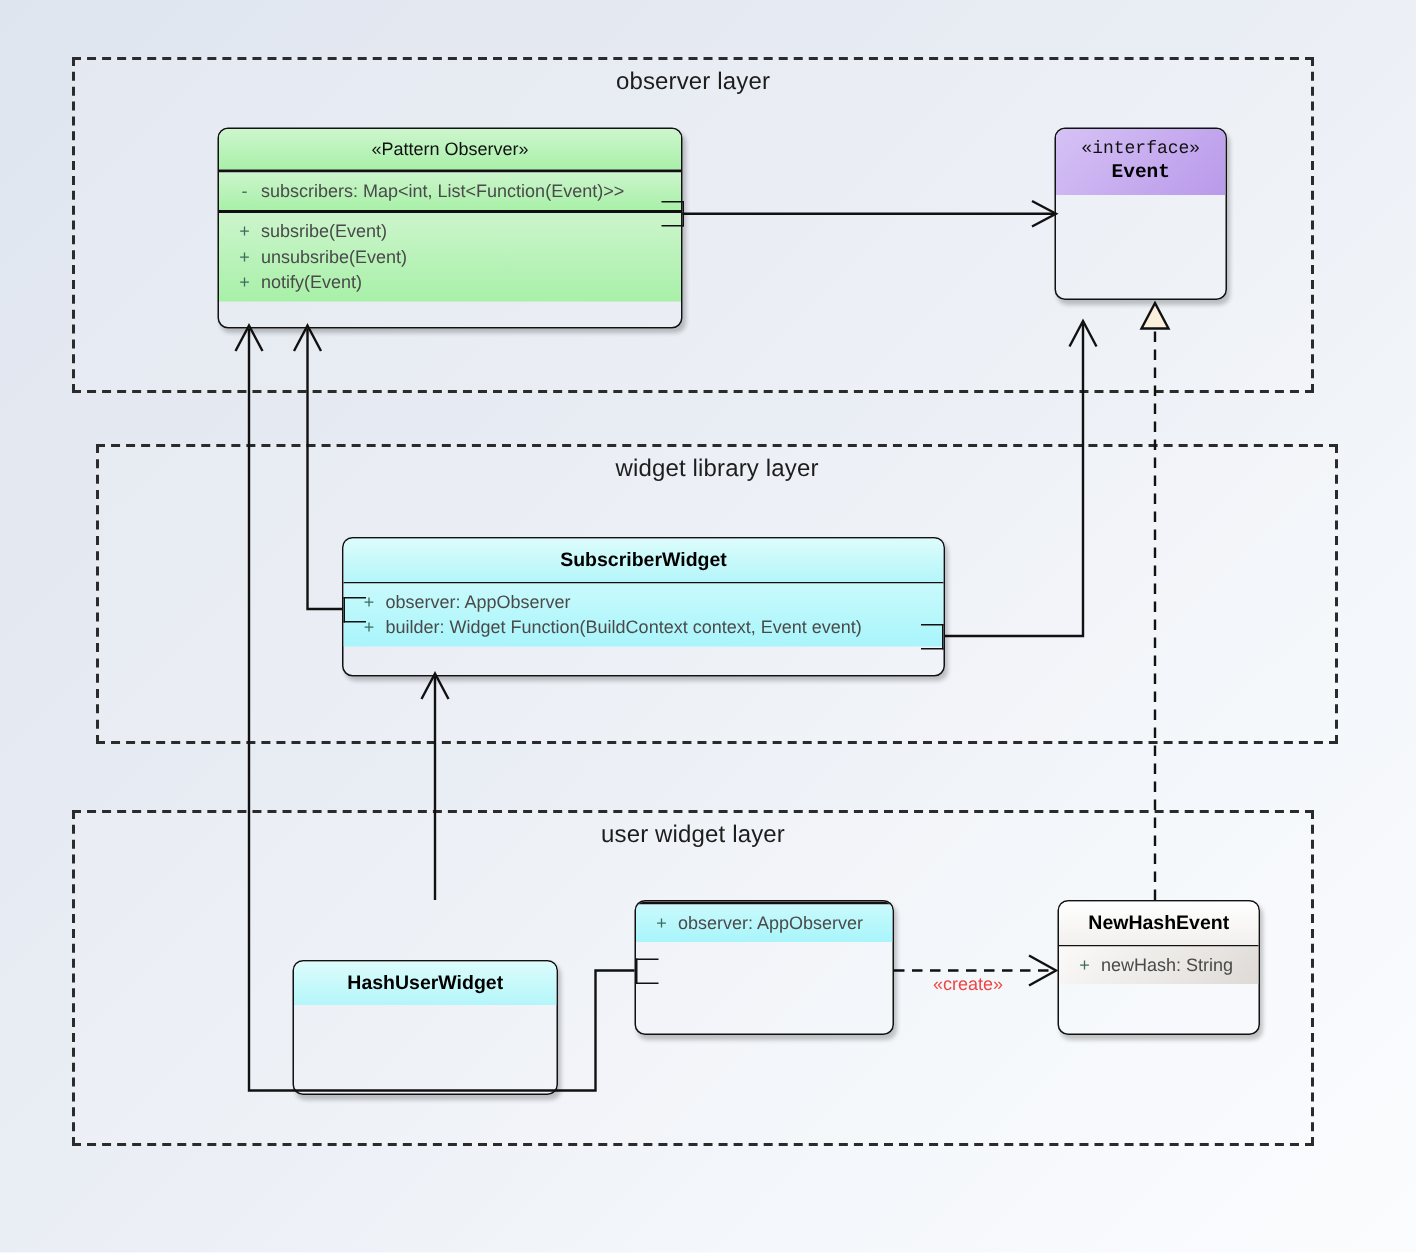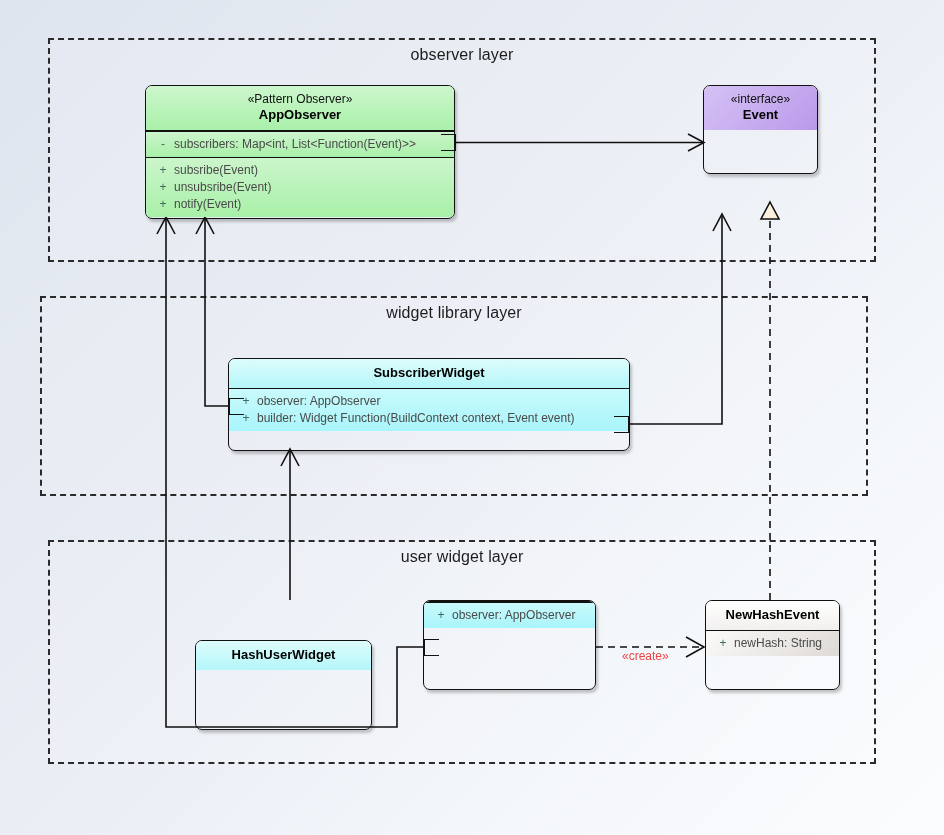--- a/index.html
+++ b/index.html
@@ -87,21 +87,21 @@
 </style>
 </head>
 <body>
 
 <div id="stage">
 
   <div class="layer" style="left:48px; top:38px; width:828px; height:224px;">
     <div class="layer-label">observer layer</div>
   </div>
 
-  <div class="layer" style="left:40px; top:296px; width:828px; height:200px;">
+  <div class="layer" style="left:64px; top:296px; width:828px; height:200px;">
     <div class="layer-label">widget library layer</div>
   </div>
 
   <div class="layer" style="left:48px; top:540px; width:828px; height:224px;">
     <div class="layer-label">user widget layer</div>
   </div>
 
   <svg class="wires">
 
     <line x1="455" y1="142.5" x2="703" y2="142.5"></line>
@@ -124,21 +124,20 @@
 
     <line class="dash" x1="770" y1="600" x2="770" y2="218"></line>
     <polygon points="770,202 779,219 761,219" fill="#faf0dc" stroke="#111" stroke-width="1.6"></polygon>
   </svg>
 
   <div class="lbl" style="left:622px; top:649px;">«create»</div>
 
   <div class="cls green" style="left:145px; top:85px; width:310px; height:134px;">
     <div class="head">
       <div class="stereo">«Pattern Observer»</div>
-      <div class="name">AppObserver</div>
     </div>
     <div class="sep"></div>
     <div class="compart">
       <div class="row">
         <span class="vis">-</span>
         <span class="txt">subscribers: Map&lt;int, List&lt;Function(Event)&gt;&gt;</span>
       </div>
     </div>
     <div class="sep"></div>
     <div class="compart">
@@ -152,21 +151,21 @@
       </div>
       <div class="row">
         <span class="vis">+</span>
         <span class="txt">notify(Event)</span>
       </div>
     </div>
   </div>
 
   <div class="qual" style="left:441px; top:134px; border-left:none;"></div>
 
-  <div class="cls purple" style="left:703px; top:85px; width:115px; height:89px;">
+  <div class="cls purple" style="left:703px; top:85px; width:115px; height:115px;font-family:Liberation Mono, monospace;">
     <div class="head">
       <div class="stereo">«interface»</div>
       <div class="name">Event</div>
     </div>
   </div>
 
   <div class="cls cyan" style="left:228px; top:358px; width:402px; height:93px;">
     <div class="head">
       <div class="name">SubscriberWidget</div>
     </div>

